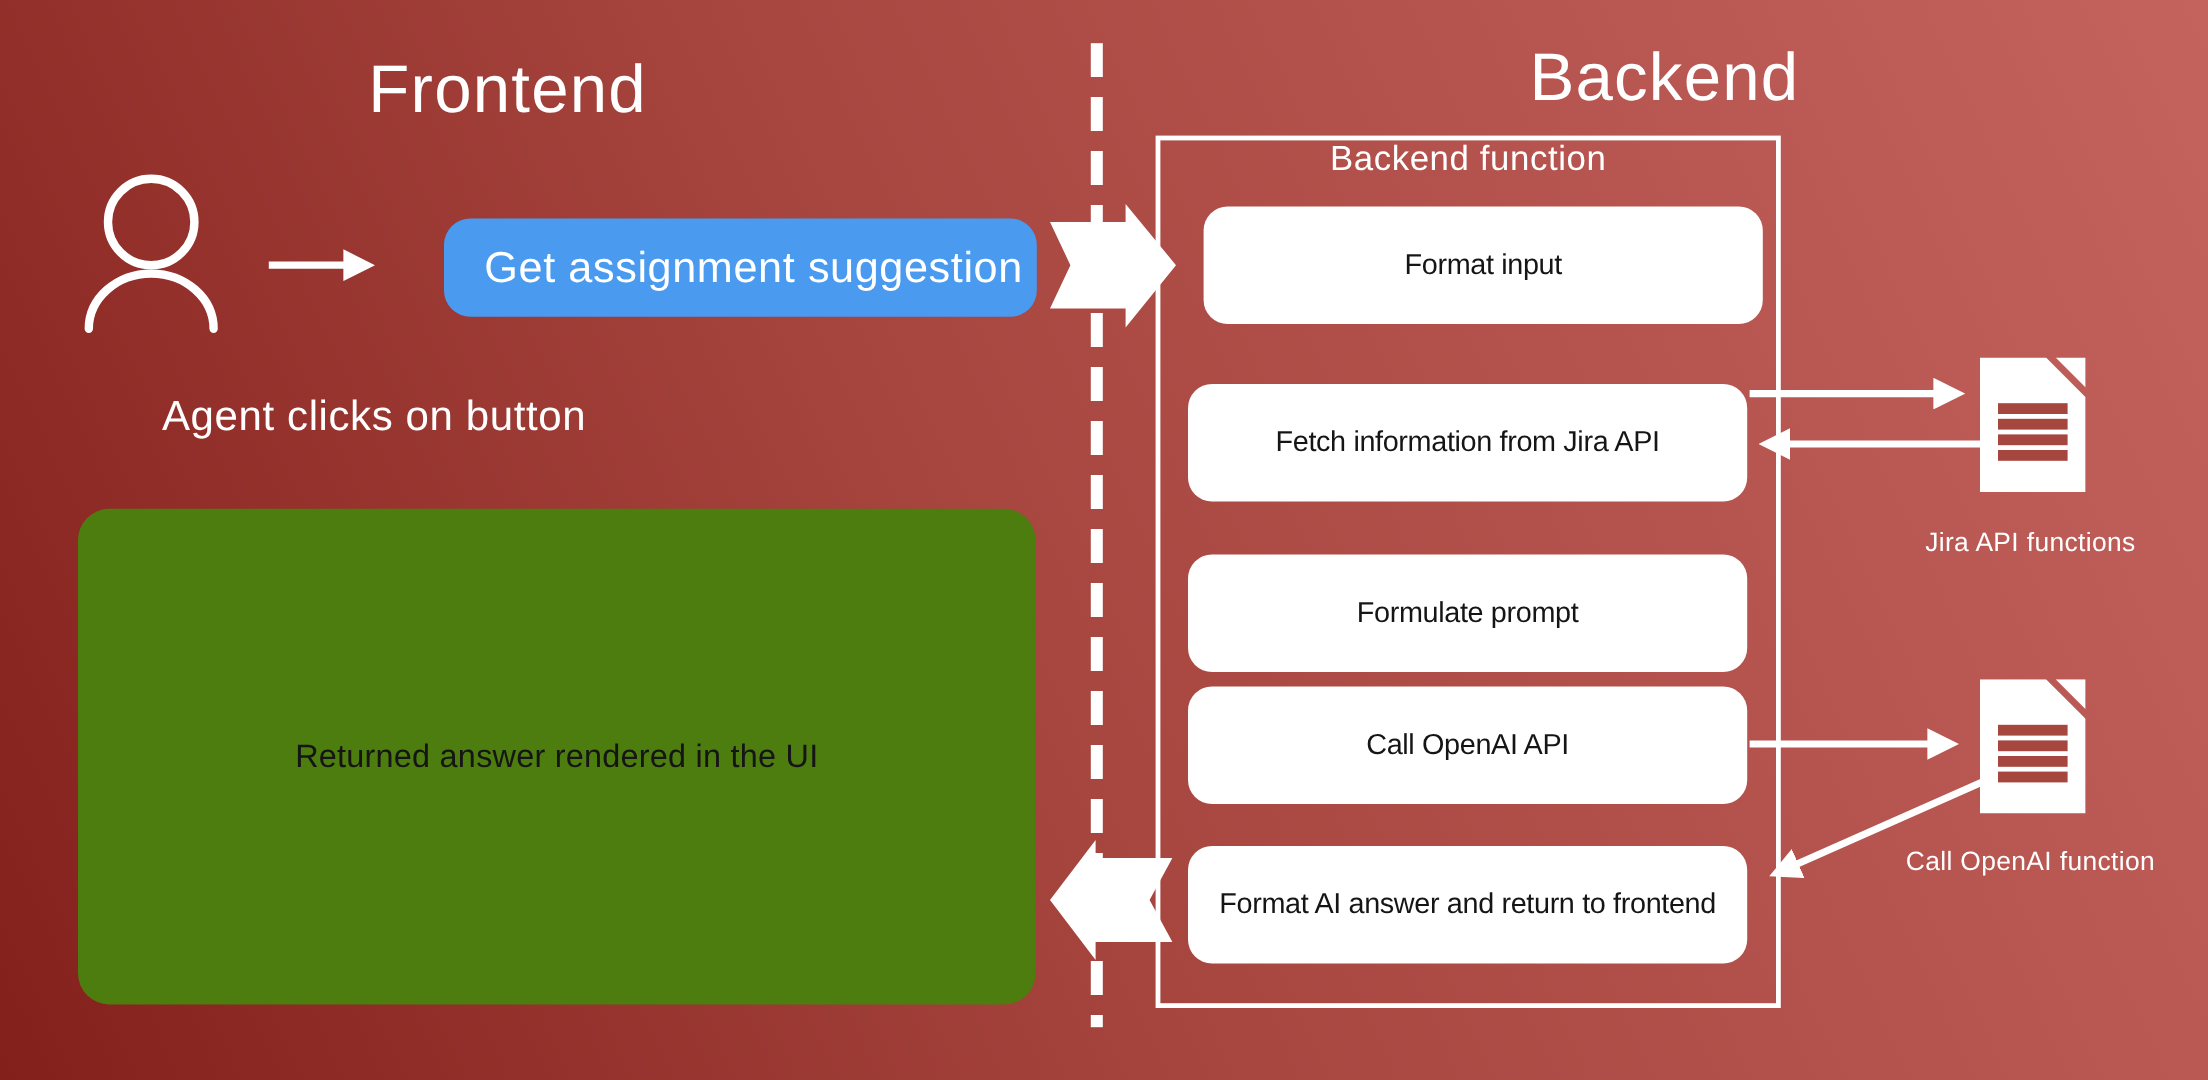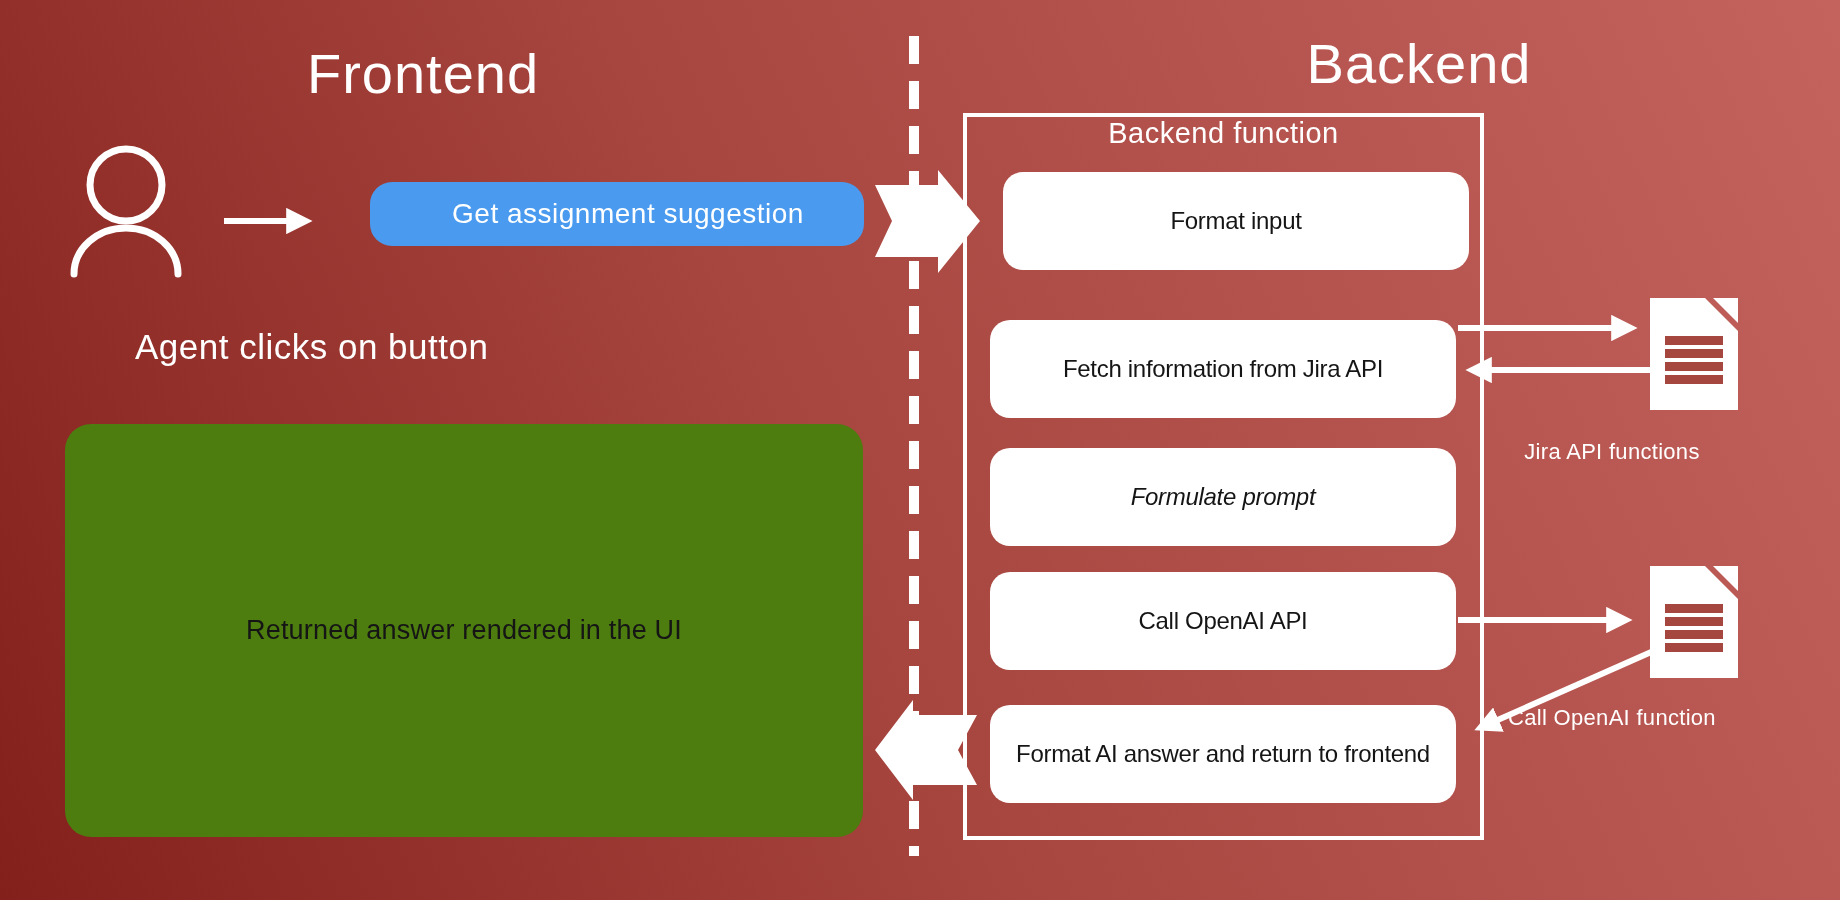--- a/index.html
+++ b/index.html
@@ -7,34 +7,34 @@
     width:1840px;height:900px;position:relative;overflow:hidden;
     font-family:"Liberation Sans", sans-serif;
     background:linear-gradient(245deg,#c4635e 0%,#a7453f 55%,#84201b 100%);
   }
   
   .sec-title{
     position:absolute;top:31px;transform:translateX(-50%);
     color:#fff;font-size:56px;letter-spacing:1px;white-space:nowrap;
   }
   #title-frontend{left:423px;margin-top:10px;}
-  #title-backend{left:1387px;margin-left:32px;}
+  #title-backend{left:1387px;}
   
   .dash-line{
     position:absolute;left:909px;top:36px;width:10px;height:820px;z-index:1;
     background:repeating-linear-gradient(180deg,#fff 0 28px,transparent 28px 45px);
   }
   
   #person-svg{position:absolute;left:58px;top:140px;z-index:2;}
   
   .action-btn{
-    position:absolute;left:370px;top:182px;width:494px;height:64px;z-index:2;
+    position:absolute;left:370px;top:182px;width:494px;height:82px;z-index:2;
     background:#4a9bef;border-radius:22px;border:none;
     display:flex;align-items:center;justify-content:center;
-    color:#fff;font-size:28px;letter-spacing:.5px;white-space:nowrap;
+    color:#fff;font-size:36px;letter-spacing:.5px;white-space:nowrap;
     font-family:"Liberation Sans", sans-serif;cursor:pointer;padding-left:28px;
   }
   
   .caption{
     position:absolute;left:135px;top:327px;z-index:2;
     color:#fff;font-size:35px;letter-spacing:.5px;white-space:nowrap;
   }
   
   .result-box{
     position:absolute;left:65px;top:424px;width:798px;height:413px;z-index:2;
@@ -50,29 +50,29 @@
   .backend-box-label{
     margin-top:0;color:#fff;font-size:29px;letter-spacing:.5px;white-space:nowrap;
   }
   
   .step{
     position:absolute;left:990px;width:466px;height:98px;z-index:2;
     background:#fff;border-radius:20px;
     display:flex;align-items:center;justify-content:center;
     color:#151515;font-size:24px;letter-spacing:-.3px;white-space:nowrap;
   }
-  #step-0{top:172px;margin-left:13px;} #step-1{top:320px;} #step-2{top:448px;font-style:italic;}
+  #step-0{top:172px;margin-left:13px;} #step-1{top:320px;} #step-2{top:462px;}
   #step-3{top:572px;} #step-4{top:705px;}
   
   #arrows-svg{position:absolute;left:0;top:0;z-index:3;pointer-events:none;}
   
   .doc-icon{position:absolute;left:1650px;z-index:4;}
   #doc-jira{top:298px;} #doc-openai{top:566px;}
   .ext-label{
-    position:absolute;left:1612px;transform:translateX(-50%);z-index:4;
+    position:absolute;left:1692px;transform:translateX(-50%);z-index:4;
     color:#fff;font-size:22px;letter-spacing:.3px;white-space:nowrap;
   }
   #ext-label-jira{top:439px;} #ext-label-openai{top:705px;}
 </style>
 </head>
 <body>
 
 <div class="sec-title" id="title-frontend">Frontend</div>
 <div class="sec-title" id="title-backend">Backend</div>
 

